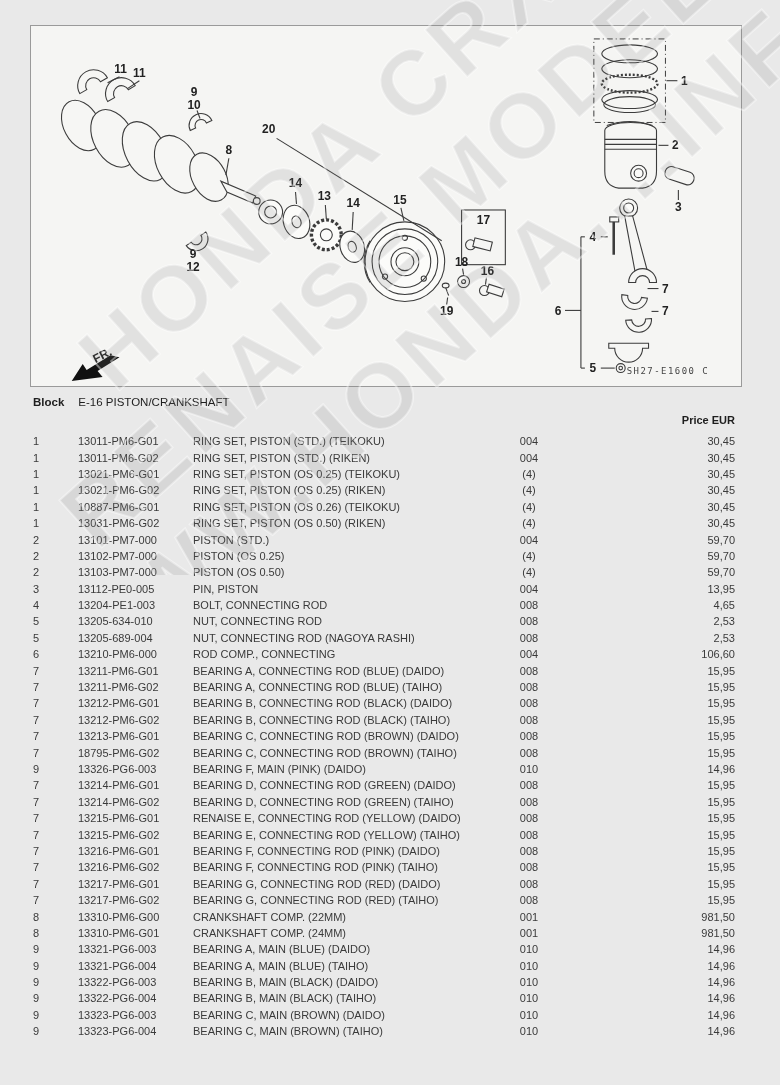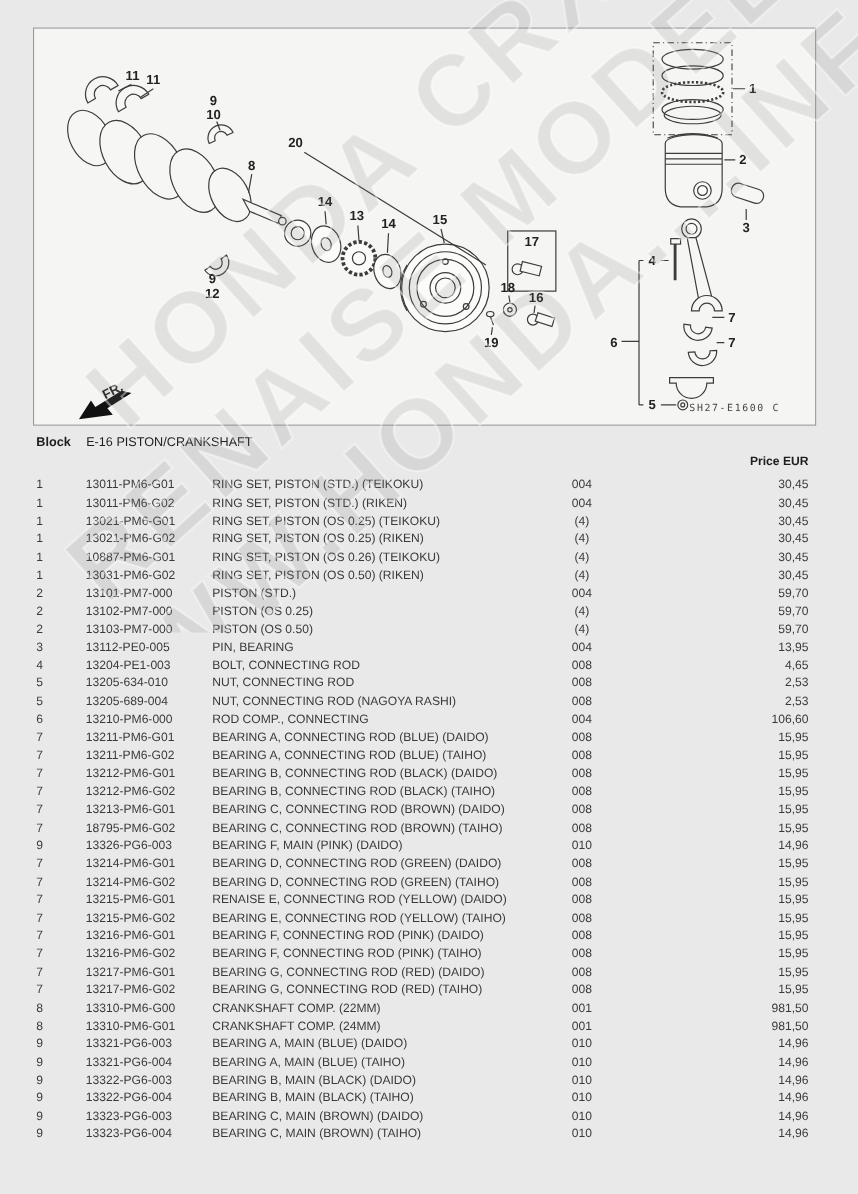--- a/index.html
+++ b/index.html
@@ -321,21 +321,21 @@
     <td class="al">2</td>
     <td class="al">13103-PM7-000</td>
     <td class="al">PISTON (OS 0.50)</td>
     <td class="ac">(4)</td>
     <td class="ar">59,70</td>
   </tr>
 
   <tr>
     <td class="al">3</td>
     <td class="al">13112-PE0-005</td>
-    <td class="al">PIN, BEARING</td>
+    <td class="al">PIN, PISTON</td>
     <td class="ac">004</td>
     <td class="ar">13,95</td>
   </tr>
 
   <tr>
     <td class="al">4</td>
     <td class="al">13204-PE1-003</td>
     <td class="al">BOLT, CONNECTING ROD</td>
     <td class="ac">008</td>
     <td class="ar">4,65</td>

